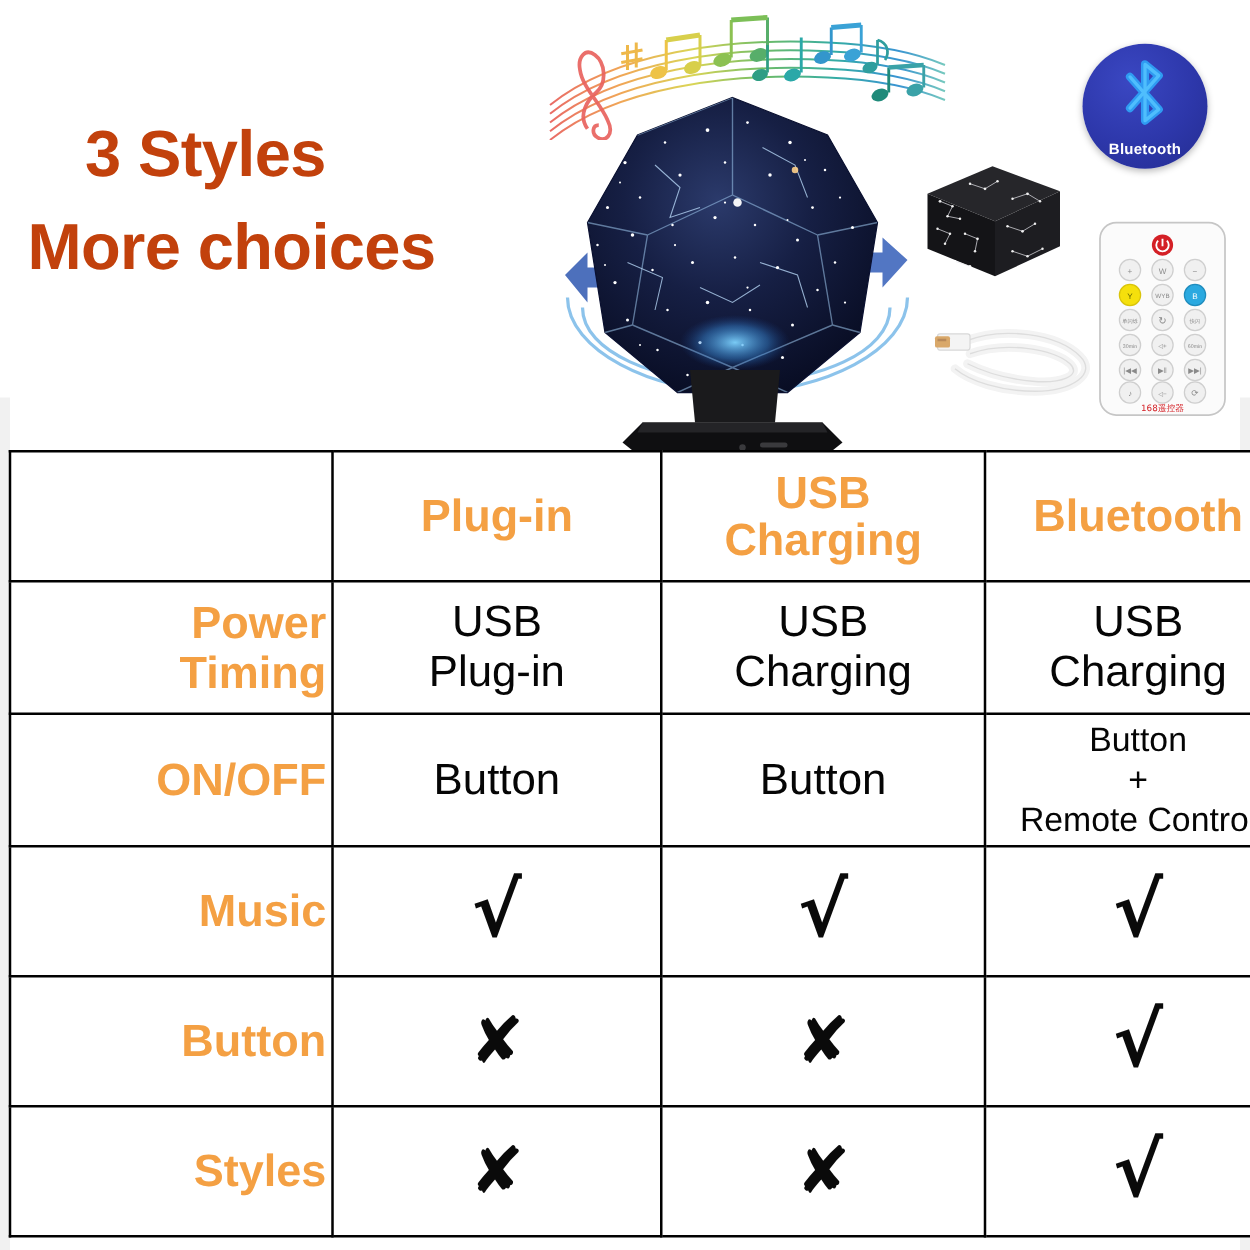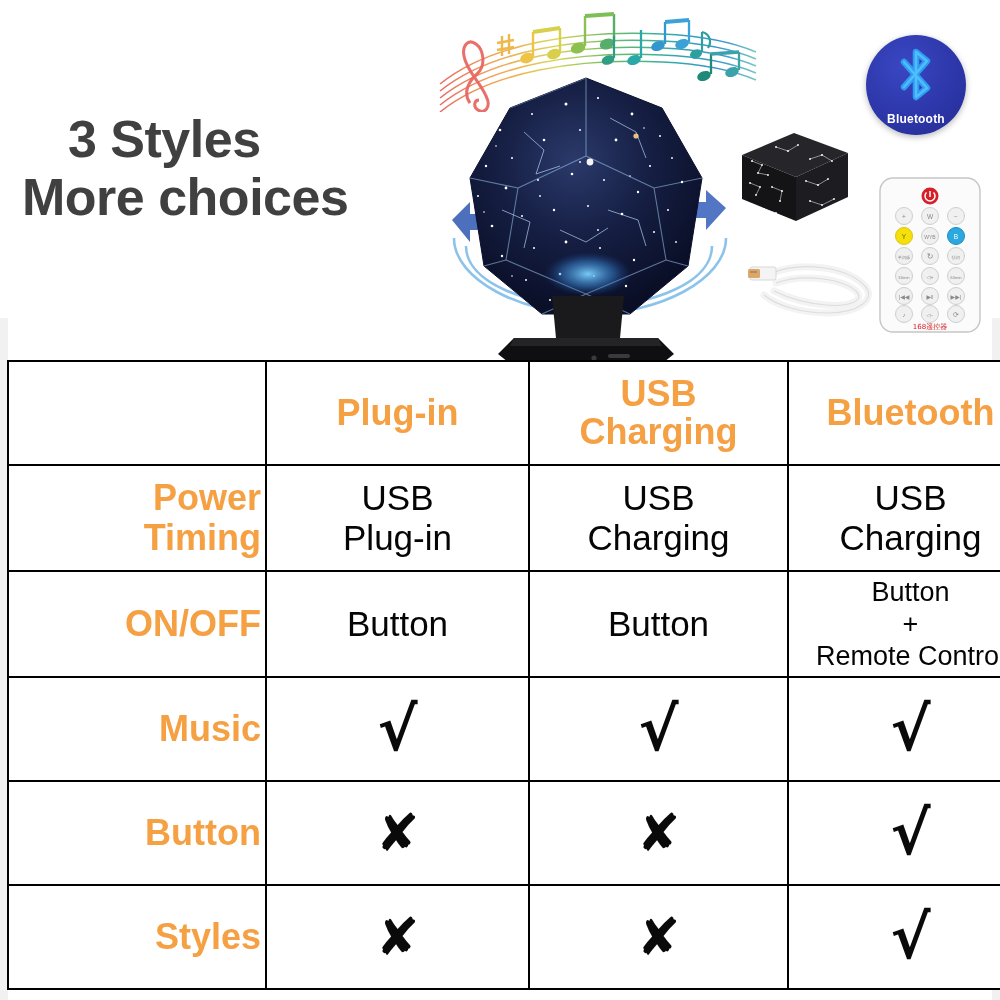--- a/index.html
+++ b/index.html
@@ -9,23 +9,23 @@
     font-family:"Liberation Sans","DejaVu Sans",sans-serif;
     overflow:hidden;position:relative;
   }
   .page{position:relative;width:1000px;height:1000px;background:#fff;}
 
   
   .gray-left{position:absolute;left:0;top:318px;width:8px;height:682px;background:#f1f1f1;}
   .gray-right{position:absolute;left:992px;top:318px;width:8px;height:682px;background:#f1f1f1;}
 
   
-  .headline{position:absolute;left:0;top:110px;width:430px;color:#404040;font-weight:bold;letter-spacing:-0.5px;}
+  .headline{position:absolute;left:0;top:95px;width:430px;color:#c2410c;font-weight:bold;letter-spacing:-0.5px;}
   .headline .l1{font-size:52px;line-height:58px;padding-left:68px;}
-  .headline .l2{font-size:52px;line-height:58px;padding-left:22px;}
+  .headline .l2{font-size:52px;line-height:58px;padding-left:22px;margin-top:16px;}
 
   
   .music{position:absolute;left:432px;top:0px;width:330px;height:112px;}
 
   
   .lamp{position:absolute;left:440px;top:70px;width:292px;height:290px;}
 
   
   .giftbox{position:absolute;left:736px;top:125px;width:118px;height:100px;}
 

